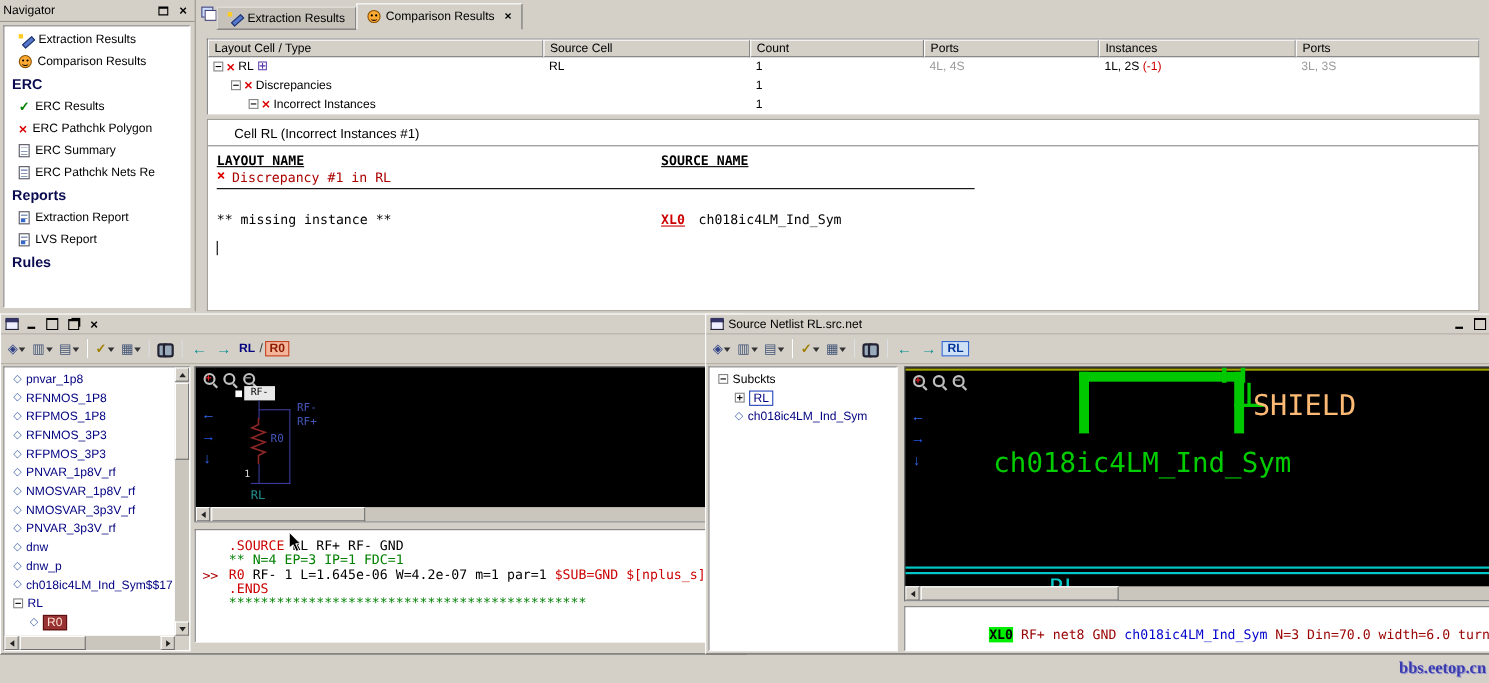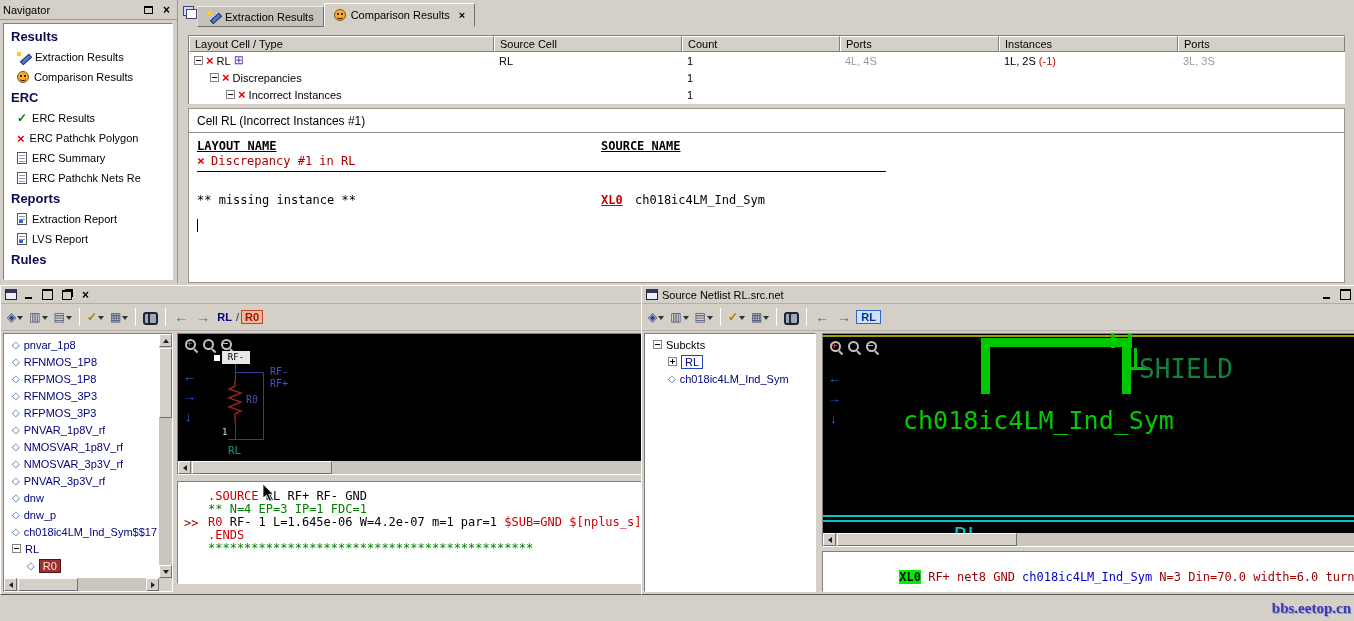--- a/index.html
+++ b/index.html
@@ -69,21 +69,21 @@
   .table-wrap{position:absolute;left:188px;top:35px;width:1157px;height:69px;background:#fff;border-left:1px solid #808080;border-top:1px solid #808080;overflow:hidden}
   .tgrid{display:grid;grid-template-columns:305px 188px 158px 159px 179px 1fr}
   .th{background:#d4d0c8;border:1px solid;border-color:#fff #808080 #808080 #fff;height:16px;line-height:14px;padding:0 5px;overflow:hidden;white-space:nowrap}
   .trow{height:17px}
   .tc{display:flex;align-items:center;gap:3px;padding:0 5px;white-space:nowrap;overflow:hidden;height:17px}
   .dim{color:#9a9a9a}
   .neg{color:#cc0000}
 
   
   .detail-wrap{position:absolute;left:188px;top:108px;width:1157px;height:175px;background:#fff;border:1px solid #9a968e;overflow:hidden}
-  .detail-title{height:24px;line-height:24px;padding-left:8px;font-size:12px;border-bottom:1px solid #8a8a8a;background:#fff}
+  .detail-title{height:24px;line-height:24px;padding-left:24px;font-size:12px;border-bottom:1px solid #8a8a8a;background:#fff}
   .detail-body{position:relative;height:150px;font-family:"DejaVu Sans Mono",monospace;font-size:12px}
   .mono-b{font-weight:bold;text-decoration:underline;position:absolute}
   .caret{position:absolute;width:1px;height:13px;background:#000}
 
   
   .panel{position:absolute;top:285px;height:310px;background:#d4d0c8;border:1px solid;border-color:#fff #555 #555 #fff}
   .panel.pl{left:0;width:678px}
   .panel.pr{left:641px;width:755px}
   .ptitle{height:18px;display:flex;align-items:center;gap:4px;padding:0 4px;border-bottom:1px solid #b4b0a8}
   .ptitle .plabel{flex:1;font-size:11px}
@@ -141,21 +141,20 @@
     <div class="nav-titlebar">
       <span class="nav-title">Navigator</span>
       <span class="navbtn">
           <span class="ico ico-float"></span>
         </span>
       <span class="navbtn">
           <span class="wc-close">×</span>
         </span>
     </div>
     <div class="nav-body">
-      <div class="nav-heading">Results</div>
       <div class="nav-item">
         <span class="ico ico-extract"></span>
         <span>Extraction Results</span>
       </div>
       <div class="nav-item">
         <span class="ico ico-smiley"></span>
         <span>Comparison Results</span>
       </div>
       <div class="nav-heading">ERC</div>
       <div class="nav-item">
@@ -545,21 +544,21 @@
           </span>
         <span class="cnav" style="left:5px;top:38px">←</span>
         <span class="cnav" style="left:5px;top:58px;color:#2255ee">→</span>
         <span class="cnav" style="left:7px;top:78px">↓</span>
 
         <div style="position:absolute;left:158px;top:4px;width:150px;height:56px;border-top:9px solid #00c800;border-left:9px solid #00c800;border-right:9px solid #00c800"></div>
         <div style="position:absolute;left:288px;top:0;width:4px;height:14px;background:#00c800"></div>
         <div style="position:absolute;left:305px;top:0;width:4px;height:14px;background:#00c800"></div>
         <div style="position:absolute;left:311px;top:14px;width:3px;height:20px;background:#00c800"></div>
         <div style="position:absolute;left:299px;top:33px;width:27px;height:3px;background:#00c800"></div>
-        <span style="position:absolute;left:316px;top:20px;color:#15803d;font-size:26px;font-family:'DejaVu Sans Mono',monospace">SHIELD</span>
+        <span style="position:absolute;left:316px;top:20px;color:#fdba74;font-size:26px;font-family:'DejaVu Sans Mono',monospace">SHIELD</span>
         <span style="position:absolute;left:80px;top:72px;color:#00cc00;font-size:25px;font-family:'DejaVu Sans Mono',monospace">ch018ic4LM_Ind_Sym</span>
         <div style="position:absolute;left:0;top:181px;right:13px;height:2px;background:#00c8c8"></div>
         <div style="position:absolute;left:0;top:186px;right:13px;height:2px;background:#00c8c8"></div>
         <span style="position:absolute;left:131px;top:189px;color:#00cccc;font-size:22px;font-family:'DejaVu Sans Mono',monospace">RL</span>
         <div class="sbv" style="top:0;right:0;bottom:13px">
           <div class="sbtn" style="top:0">
               <i class="tri tri-up"></i>
             </div>
           <div class="thumb" style="top:14px;height:60px;left:0;width:13px"></div>
           <div class="sbtn" style="bottom:0">

